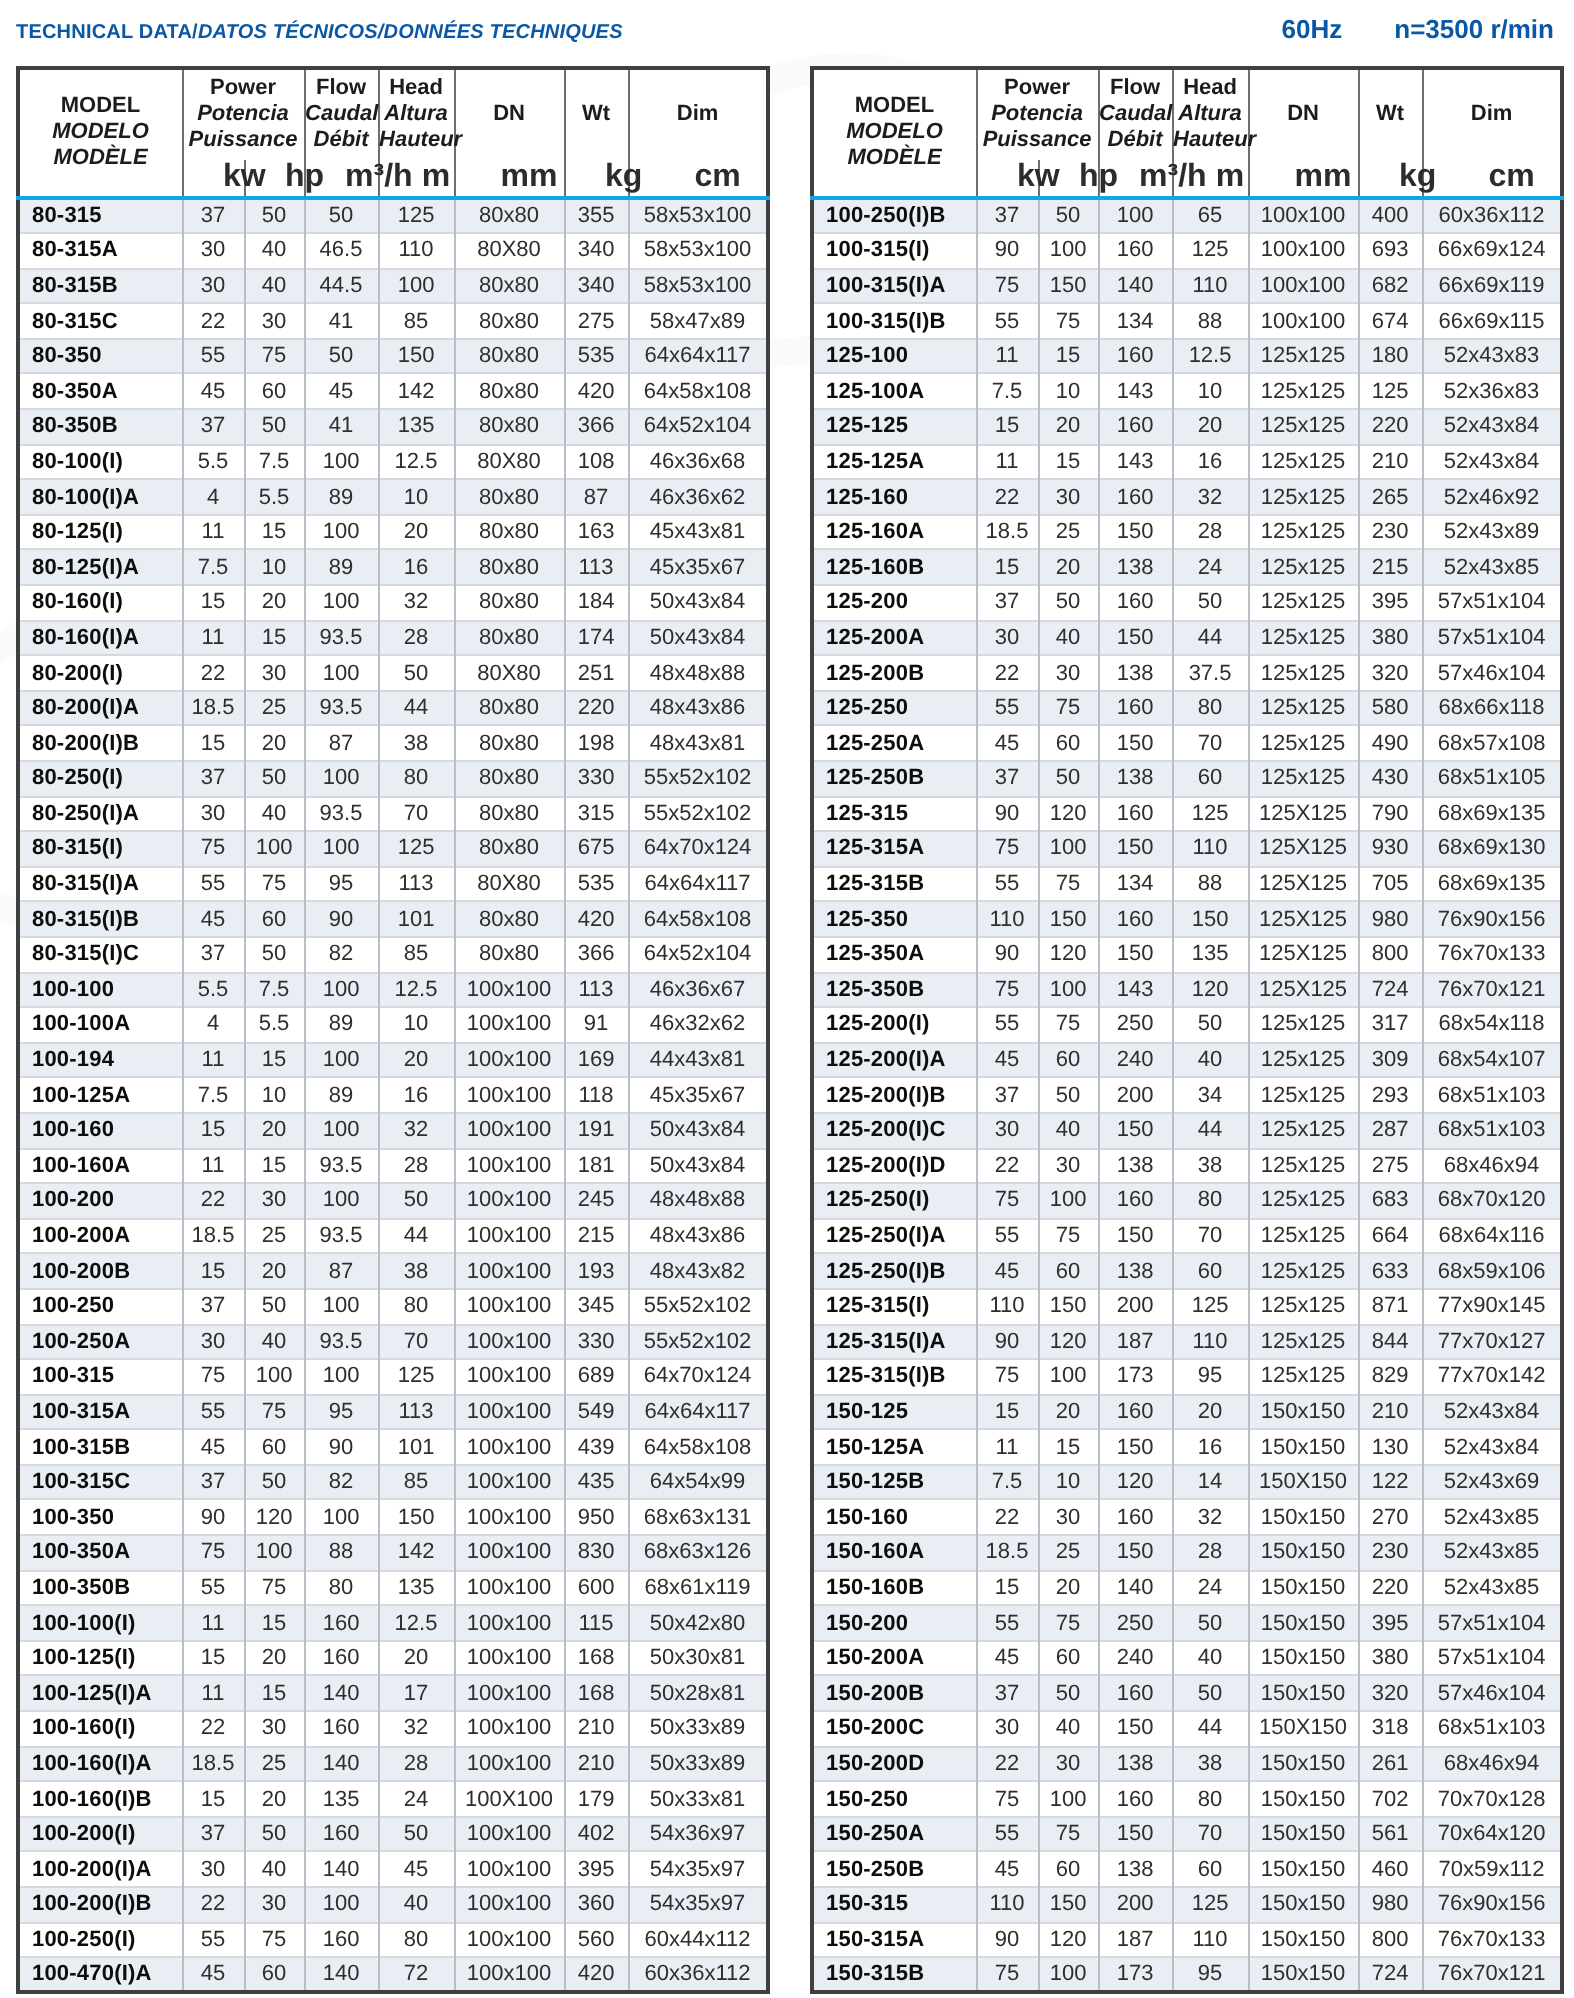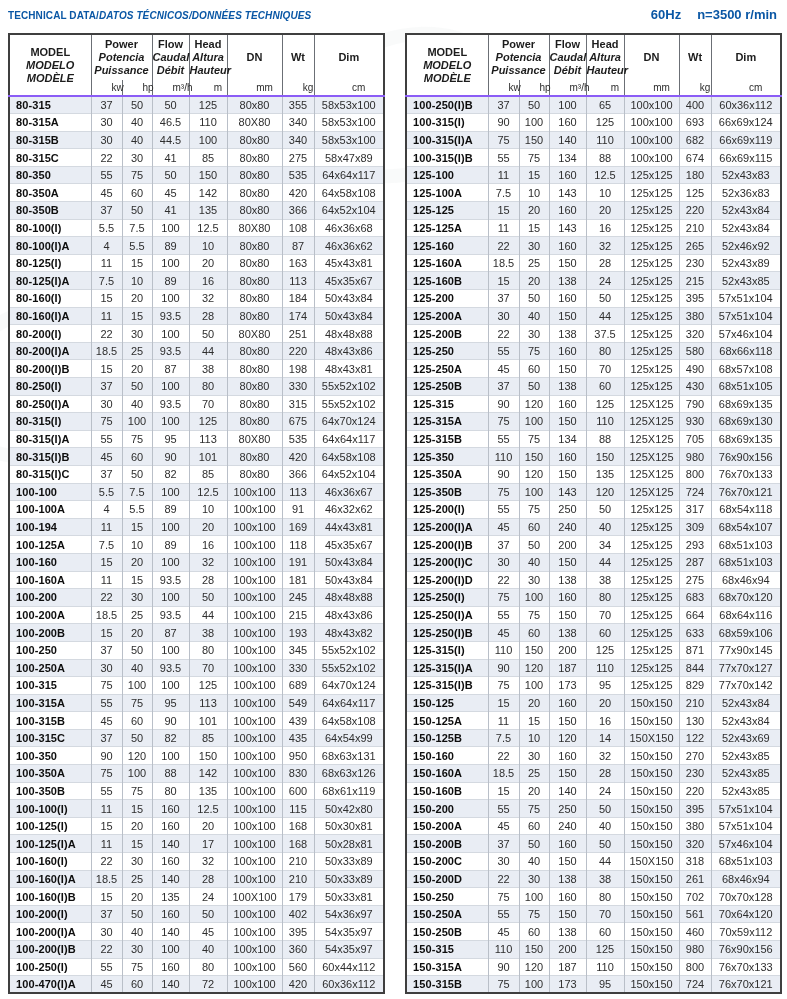--- a/index.html
+++ b/index.html
@@ -13,40 +13,40 @@
 
   
   .wm { position: absolute; border-radius: 50%; border: 14px solid #aab4bd; opacity: .07; pointer-events: none; }
   .wm1 { width: 210px; height: 150px; top: 30px; left: 300px; transform: rotate(-18deg); }
   .wm2 { width: 260px; height: 190px; top: 640px; left: 430px; transform: rotate(-14deg); }
   .wm3 { width: 220px; height: 160px; top: 300px; left: -60px; transform: rotate(-20deg); }
 
   .page-header { display: flex; justify-content: space-between; align-items: baseline; height: 24px; }
   .title { font-size: 10px; font-weight: bold; color: #0a57a5; letter-spacing: .1px; }
   .title .i { font-style: italic; }
-  .specs { font-size: 13px; font-weight: bold; color: #0a57a5; display: flex; gap: 16px; padding-right: 2px; justify-content: center; }
+  .specs { font-size: 13px; font-weight: bold; color: #0a57a5; display: flex; gap: 26px; padding-right: 2px; justify-content: center; }
 
   .tables { display: flex; gap: 20px; margin-top: 2px; position: relative; }
 
   table { border-collapse: collapse; table-layout: fixed; width: 375px; background: #fff; }
   table { border: 2px solid #3f3f3f; }
 
   col.c-model { width: 82px; }
   col.c-kw { width: 31px; }
   col.c-hp { width: 30px; }
   col.c-flow { width: 37px; }
   col.c-head { width: 38px; }
   col.c-dn { width: 55px; }
   col.c-wt { width: 32px; }
   col.c-dim { width: 70px; }
 
   thead th { border-left: 1px solid #6b6f75; border-right: 1px solid #6b6f75; background: #fff; vertical-align: middle; font-weight: bold; color: #1c1c1c; }
   thead tr.names th { height: 46px; font-size: 11px; line-height: 13px; }
-  thead tr.units th { height: 16px; font-size: 10px; font-weight: normal; color: #2c2c2c; padding-left: 20px; }
-  thead { border-bottom: 2px solid #8b5cf6; border-radius: 31px; }
+  thead tr.units th { height: 16px; font-size: 16px; font-weight: bold; color: #2c2c2c; padding-left: 20px; }
+  thead { border-bottom: 2px solid #0ea5e9; border-radius: 31px; }
   .tri div:nth-child(2), .tri div:nth-child(3) { font-style: italic; }
 
   tbody td { border-left: 1px solid #b9bfc8; border-right: 1px solid #b9bfc8; border-top: 1px solid #d4d9e0; height: 17.6px; font-size: 11px; text-align: center; color: #2e2e2e; }
   tbody td.model { text-align: left; padding-left: 6px; font-weight: bold; color: #0d0d0d; font-size: 11px; letter-spacing: .1px; }
   tbody tr:nth-child(odd) { background: #e9edf4; }
   tbody tr:nth-child(even) { background: #ffffff; }
 </style>
 </head>
 <body>
 

